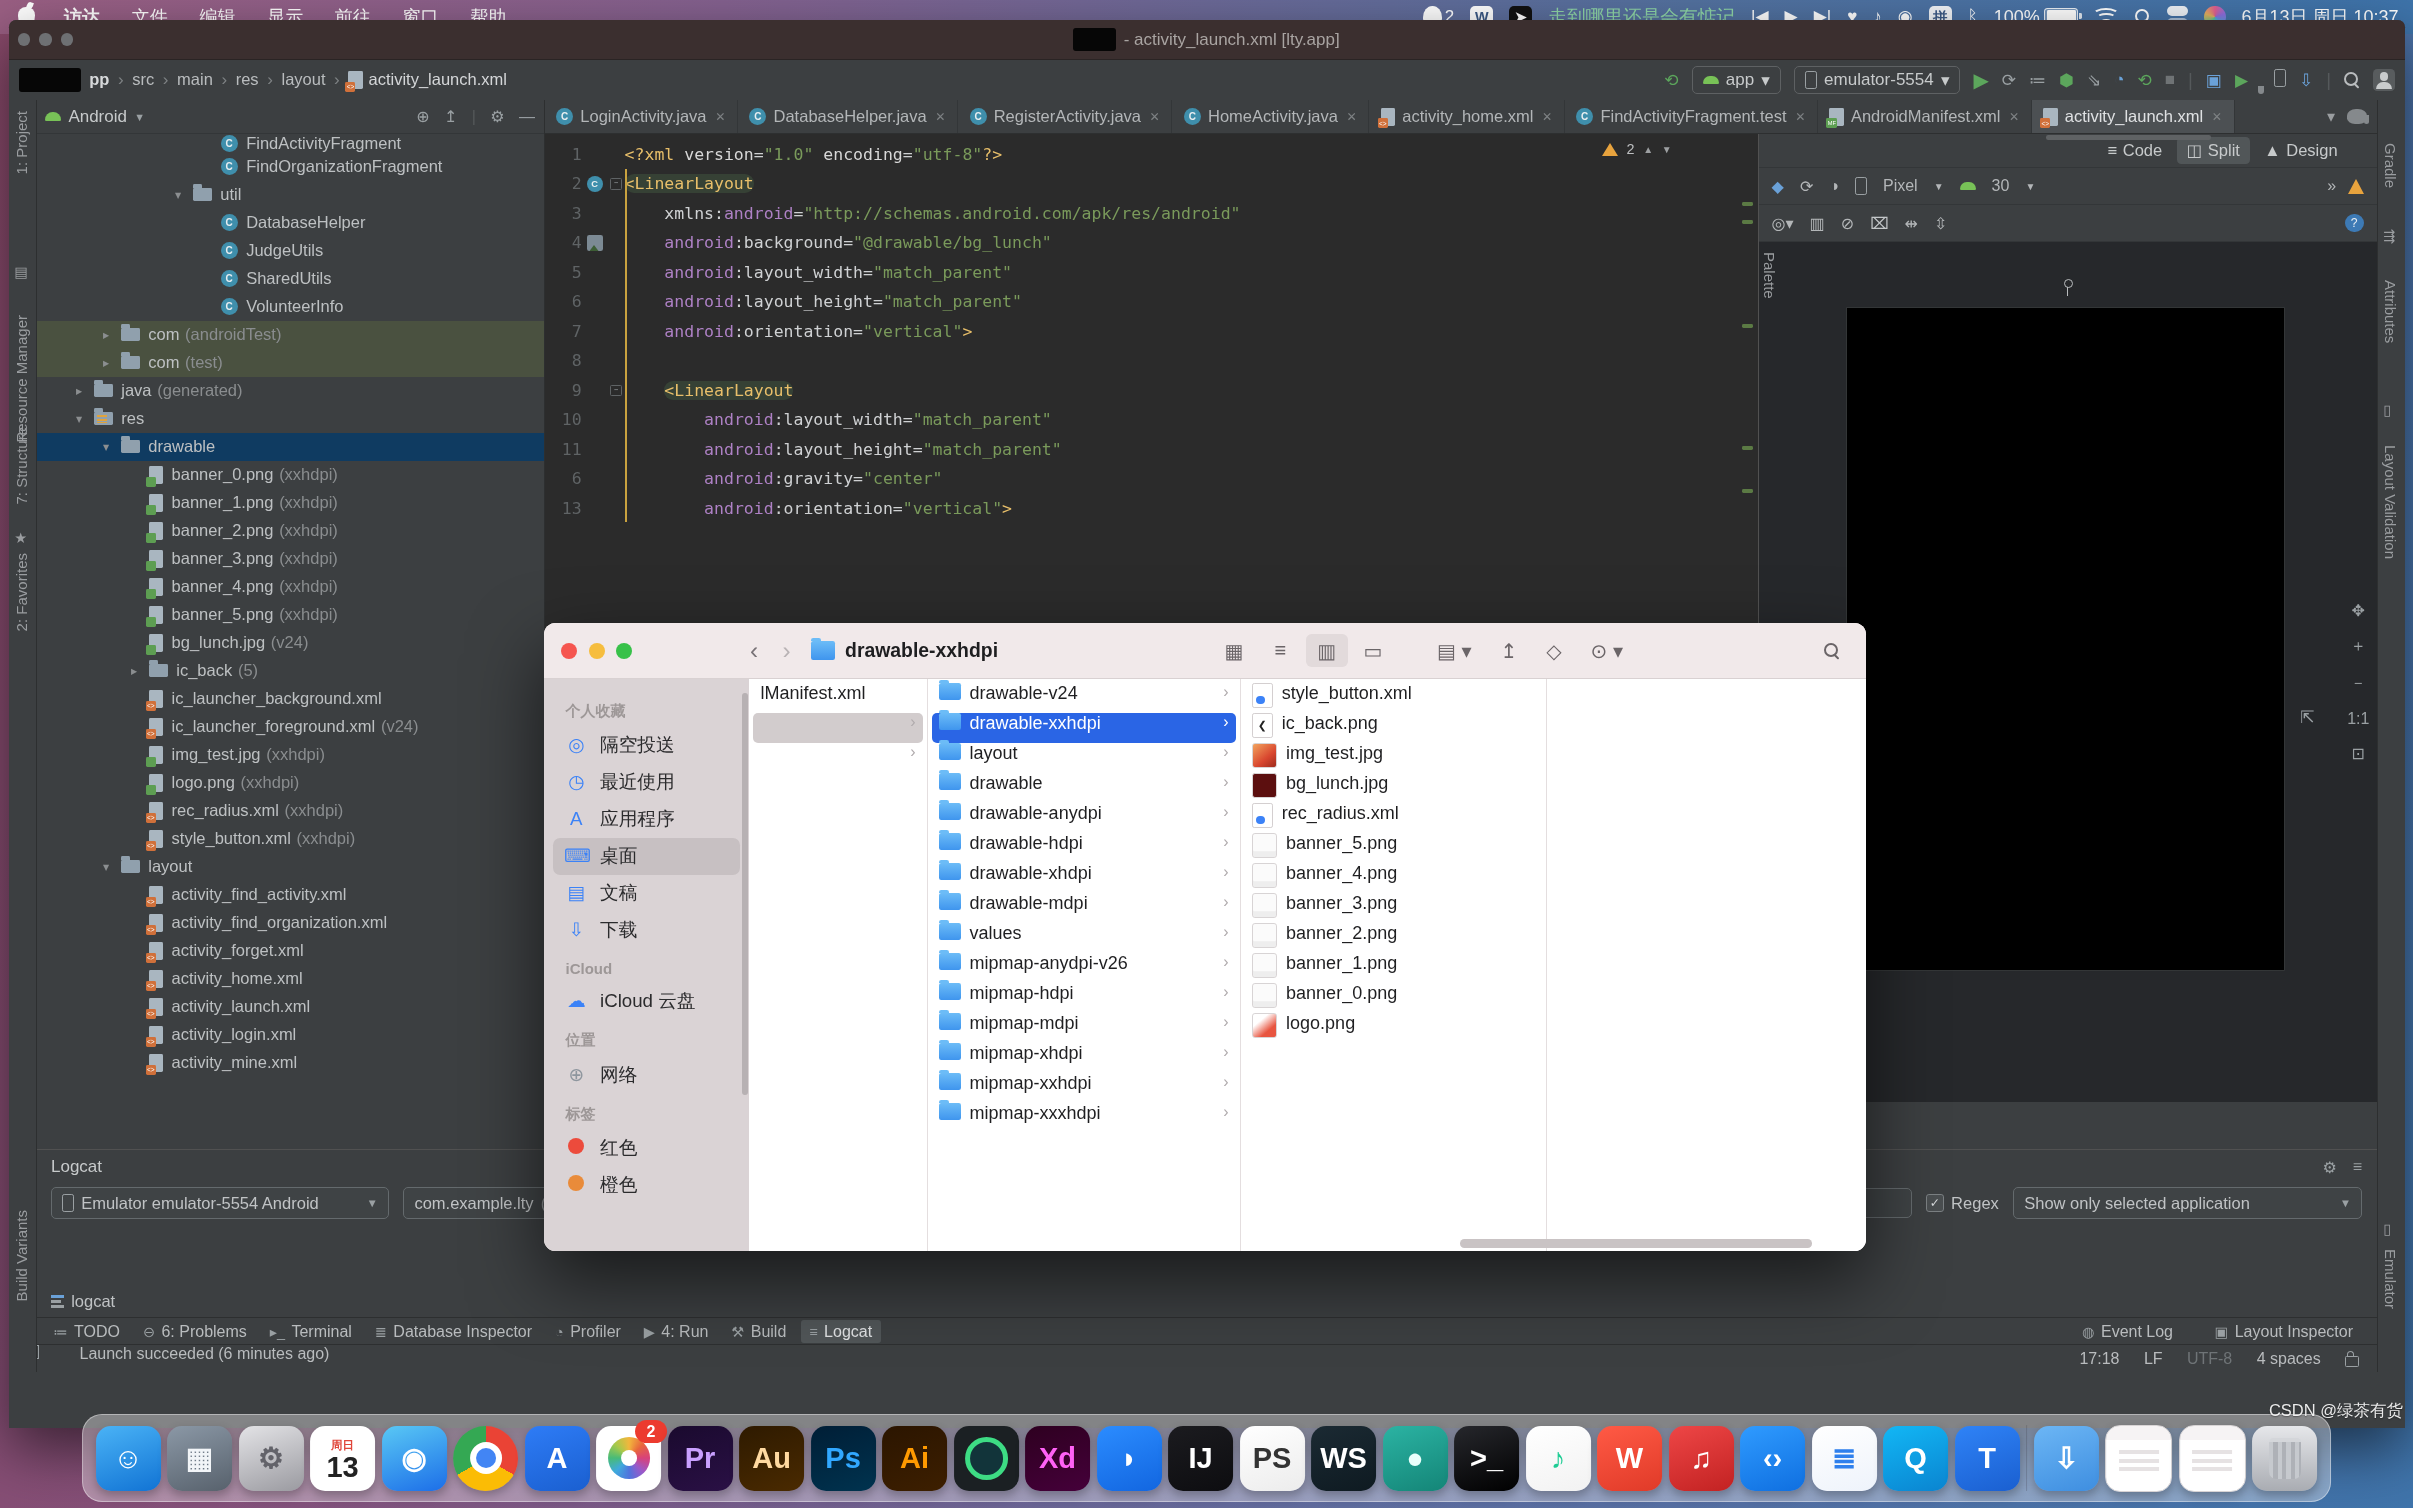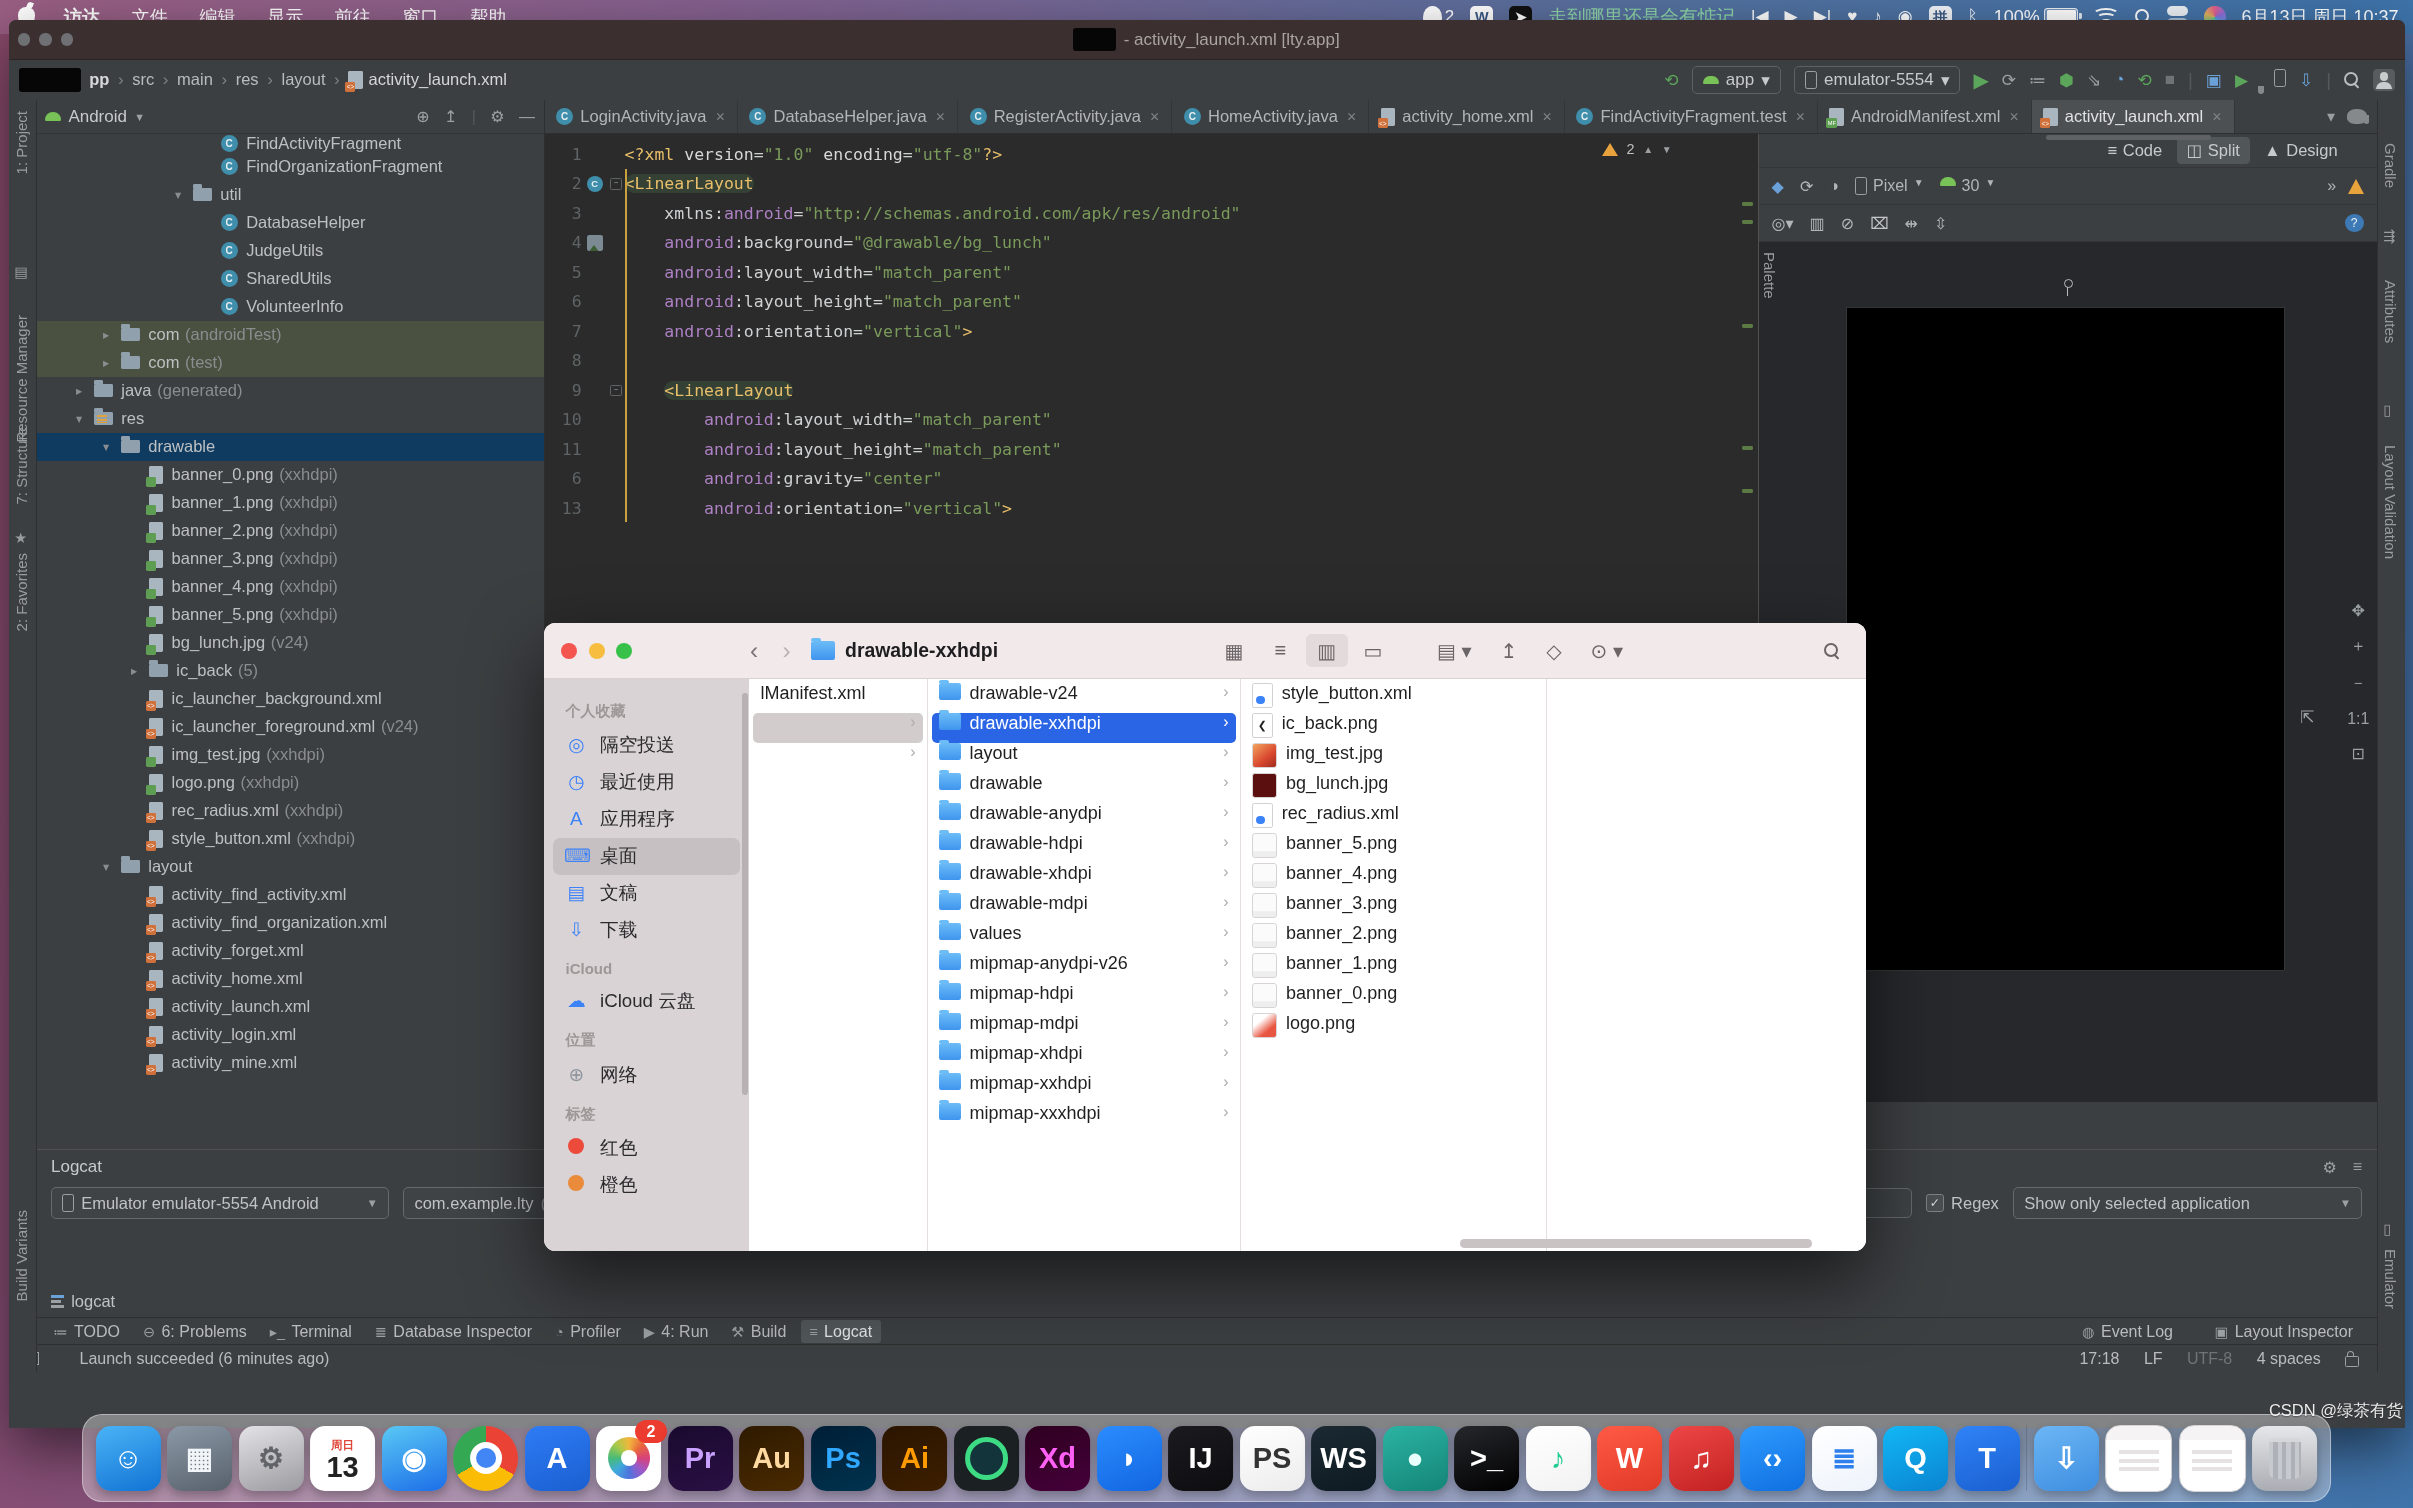--- a/index.html
+++ b/index.html
@@ -112,21 +112,21 @@
   .warn-tri{width:0;height:0;border-left:8px solid transparent;border-right:8px solid transparent;border-bottom:13.6px solid #e8a33d;}
   .stripe{position:absolute;right:4.3px;width:11.5px;height:3.6px;background:#5b7a44;border-radius:1.4px;}
   
   .design{width:618px;flex:0 0 auto;border-left:0.7px solid #515151;background:#3c3f41;display:flex;flex-direction:column;}
   .d-modes{height:33px;display:flex;align-items:center;justify-content:flex-end;gap:4.3px;padding-right:29px;color:#c7cacb;font-size:16.5px;border-bottom:0.7px solid #333638;position:relative;}
   .d-modes .hbar{position:absolute;left:287px;top:1.4px;width:165px;height:4.3px;background:#5f6264;border-radius:2.2px;}
   .d-mode{display:flex;align-items:center;gap:5.7px;padding:3.6px 10px;border-radius:4.3px;}
   .d-mode.active{background:#515658;}
   .d-tb{height:36px;display:flex;align-items:center;gap:16px;padding:0 13px;color:#b3b6b8;font-size:16px;border-bottom:0.7px solid #333638;}
   .d-tb .right{margin-left:auto;display:flex;gap:11.5px;align-items:center;}
-  .d-dd{display:flex;gap:6px;}
+  .d-dd{display:flex;align-items:center;gap:16px;}
   .d-warn{width:0;height:0;border-left:8.6px solid transparent;border-right:8.6px solid transparent;border-bottom:15px solid #e8a33d;}
   .help-c{width:18.7px;height:18.7px;border-radius:50%;background:#3d7ab5;color:#e8eef3;font-size:12.2px;display:flex;align-items:center;justify-content:center;}
   .canvas{flex:1;position:relative;background:#26282b;overflow:hidden;}
   .palette-v{position:absolute;left:2.9px;top:10px;writing-mode:vertical-rl;color:#9a9da0;font-size:15px;}
   .preview{position:absolute;left:88px;top:66px;width:437px;height:662px;background:#000;box-shadow:0 0 0 0.7px #3a3c3e;}
   .key-ic{position:absolute;left:305px;top:37px;width:7.2px;height:7.2px;border:1.4px solid #b9bcbe;border-radius:50%;}
   .key-ic::after{content:"";position:absolute;left:2.2px;top:7.2px;width:1.4px;height:8.6px;background:#b9bcbe;}
   .zoomcol{position:absolute;right:7.2px;top:359px;display:flex;flex-direction:column;gap:16px;color:#9aa0a3;font-size:16px;text-align:center;}
   .expand-ic{position:absolute;right:62px;top:465px;color:#9aa0a3;font-size:17px;}
   
@@ -145,21 +145,21 @@
   .lc-bars i{width:13px;height:2.9px;background:#6aa1d8;}
   .lc-bars i:nth-child(2){background:#9aa0a3;width:10px;}
   .lc-bars i:nth-child(3){background:#9aa0a3;}
   
   .as-bottombar{position:absolute;left:0;right:0;bottom:83px;height:27px;background:#3c3f41;border-top:0.7px solid #2d2f30;display:flex;align-items:center;color:#b9bcbe;font-size:16px;}
   .bb-left{display:flex;gap:5.7px;padding-left:36px;}
   .bb-item{display:flex;align-items:center;gap:6.5px;padding:2.9px 8.6px;border-radius:2.9px;}
   .bb-item.active{background:#515658;color:#dfe1e3;}
   .bb-right{margin-left:auto;display:flex;gap:24.4px;padding-right:43px;}
   .bb-ic{color:#9aa0a3;font-size:14.4px;}
-  .as-statusbar{position:absolute;left:0;right:0;bottom:56px;height:27px;background:#3c3f41;border-top:0.7px solid #2d2f30;display:flex;align-items:center;color:#b9bcbe;font-size:16px;}
+  .as-statusbar{position:absolute;left:0;right:0;bottom:56px;height:27px;background:#3c3f41;border-top:0.7px solid #2d2f30;display:flex;color:#b9bcbe;font-size:16px;}
   .sb-msg{margin-left:40px;}
   .sb-right{margin-left:auto;display:flex;gap:24.4px;align-items:center;padding-right:46px;}
   .sb-dim{color:#6f7477;}
   .lock{width:11.5px;height:8.6px;border:1.4px solid #9aa0a3;border-radius:1.4px;position:relative;margin-top:5.7px;}
   .lock::before{content:"";position:absolute;left:0.7px;top:-6.5px;width:5.7px;height:5.7px;border:1.4px solid #9aa0a3;border-bottom:none;border-radius:4.3px 4.3px 0 0;}
   .winbtn-ic{margin-left:11.5px;width:14.4px;height:11.5px;border:1.4px solid #9aa0a3;border-left-width:4.3px;}
   
   .finder{position:absolute;left:544px;top:623px;width:1322px;height:628px;border-radius:11.5px;overflow:hidden;box-shadow:0 29px 72px rgba(0,0,0,.6);background:#fdf8f8;z-index:5;}
   .f-toolbar{height:55px;background:#f1e9ea;display:flex;align-items:center;border-bottom:0.7px solid #d9d1d2;}
   .f-tl{display:flex;gap:11.5px;padding-left:17px;width:172px;}

